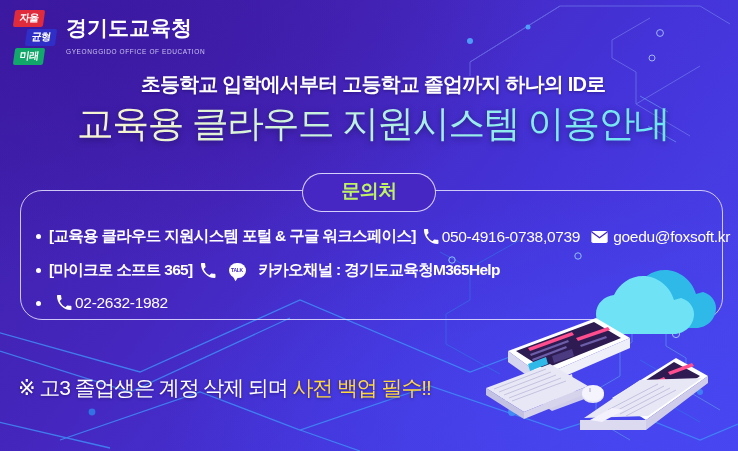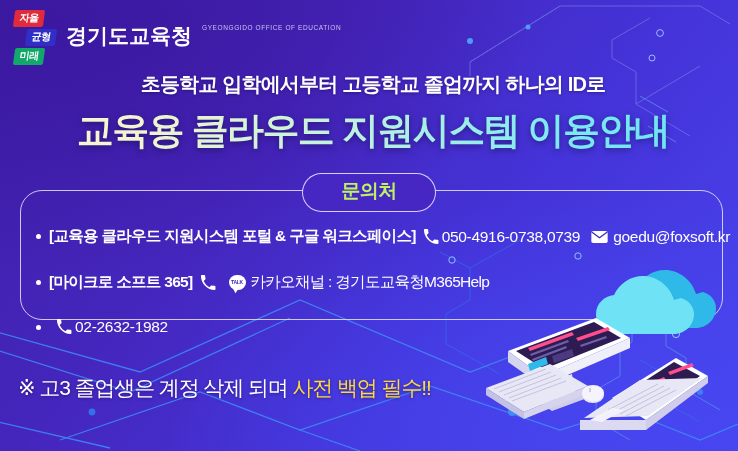--- a/index.html
+++ b/index.html
@@ -27,34 +27,34 @@
   .badges { display:flex; flex-direction:column; gap:2px; width:44px; }
   .badge {
     font-size:10px; font-weight:bold; color:#fff;
     letter-spacing:-0.5px; line-height:1;
     padding:3px 4px 4px; border-radius:2px; text-align:center;
     transform:skewX(-8deg);
   }
   .badge.b1 { background:#e02b3c; width:30px; margin-left:0px; }
   .badge.b2 { background:#2f2fc7; width:30px; margin-left:12px; }
   .badge.b3 { background:#13a86b; width:30px; margin-left:0px; }
-  .logo-text { display:flex; flex-direction:row; gap:10px; padding-bottom:2px;text-align:right; }
+  .logo-text { display:flex; flex-direction:column; gap:10px; padding-bottom:2px; }
   .logo-ko { font-size:21px; font-weight:bold; color:#ffffff; letter-spacing:0px; line-height:1.05; }
   .logo-en { font-size:6.5px; color:#c9c4ee; letter-spacing:0.6px; line-height:1; }
 
   
   .headline { position:absolute; left:8px; right:0; top:72px; text-align:center; }
   .head-sub {
     font-size:20px; font-weight:bold; color:#ffffff;
     letter-spacing:-0.8px; line-height:1.25;
     text-shadow:0 1px 3px rgba(20,5,70,0.45);
   }
   .head-main {
-    margin-top:12px;
-    font-size:37px; font-weight:bold;
+    margin-top:5px;
+    font-size:37px; font-weight:normal;
     letter-spacing:-1.6px; line-height:1.2;
     background:linear-gradient(95deg,#fdf6d8 0%,#f2f4cf 18%,#bdf1e0 48%,#7fe9f2 75%,#63e3f6 100%);
     -webkit-background-clip:text; background-clip:text;
     color:transparent; -webkit-text-fill-color:transparent;
     filter:drop-shadow(0 2px 3px rgba(15,5,60,0.5));
   }
 
   
   .contact-box {
     position:absolute; left:20px; top:190px; width:703px; height:130px;
@@ -68,27 +68,27 @@
     border-radius:22px;
     background:#4627c4;
     padding:7px 38px 9px;
     font-size:19px; font-weight:bold; color:#bef264; letter-spacing:-0.5px;
     line-height:1.1;
     z-index:3;
   }
 
   .contact-list {
     position:absolute; left:36px; top:226px; width:680px;
-    display:flex; flex-direction:column; gap:25px;
+    display:flex; flex-direction:column; gap:13px;
   }
   .c-row { display:flex; align-items:center; white-space:nowrap; }
   .bullet { width:5px; height:5px; border-radius:50%; background:#ffffff; margin-right:8px; flex:none; }
   .c-label { font-size:15.5px; font-weight:bold; color:#ffffff; letter-spacing:-0.7px; }
   .c-val { font-size:15.5px; color:#ffffff; letter-spacing:-0.3px; font-weight:400; }
-  .c-val.bold { font-weight:normal; letter-spacing:-0.7px; }
+  .c-val.bold { font-weight:bold; letter-spacing:-0.7px;margin-left:8px; }
   .ic { display:inline-flex; align-items:center; justify-content:center; flex:none; }
   .ic-phone { margin:0 3px 0 7px; }
   .ic-mail  { margin:0 5px 0 11px; }
   .ic-kakao { margin:0 5px 0 10px; }
   .kakao-bubble {
     width:17px; height:15px; border-radius:50%/55%;
     background:#ffffff; position:relative;
     display:flex; align-items:center; justify-content:center;
   }
   .kakao-bubble:after {

